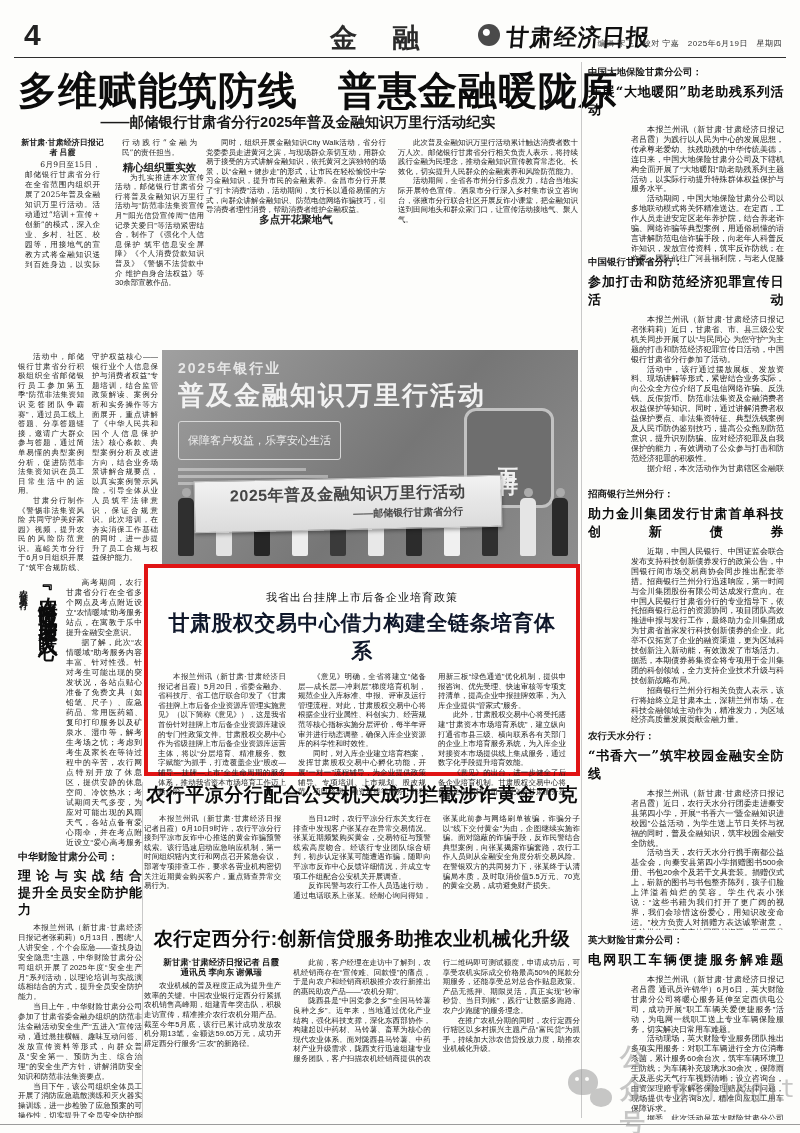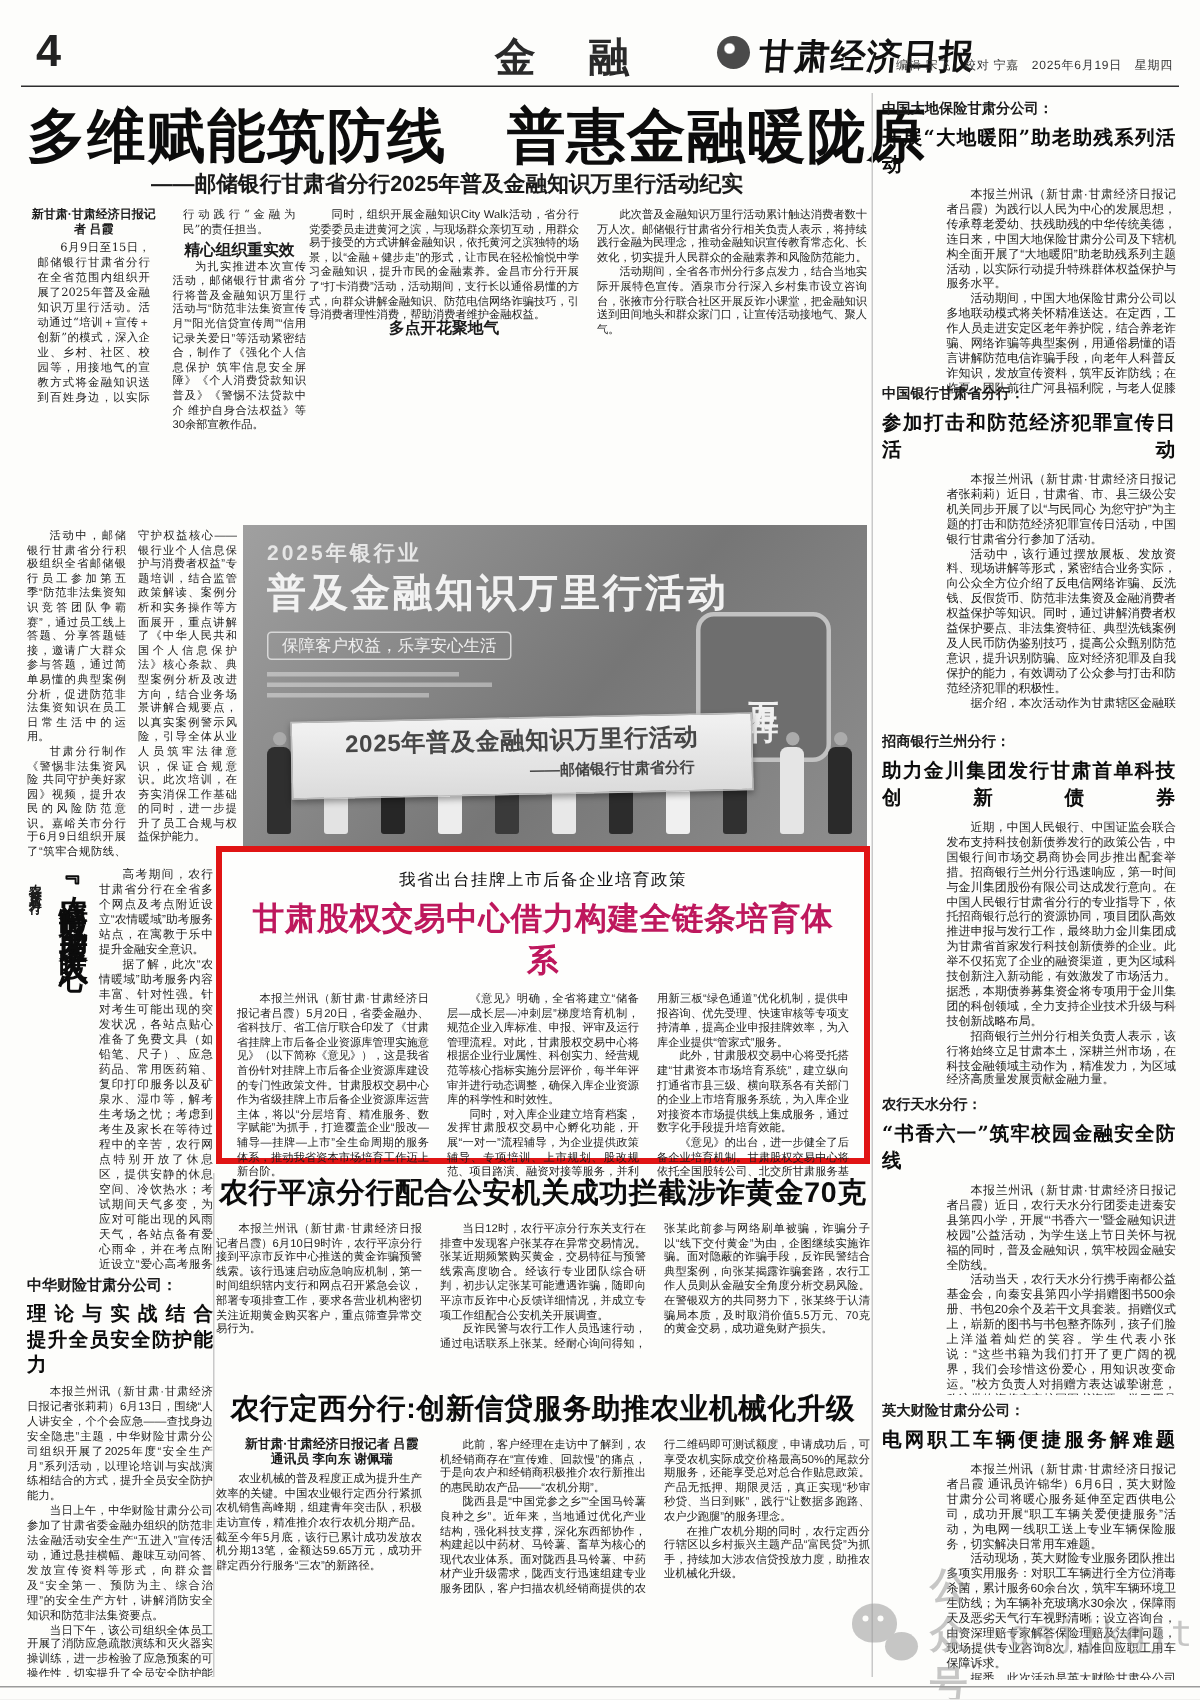--- a/index.html
+++ b/index.html
@@ -22,37 +22,37 @@
   .bt{font-size:7.5px;line-height:9.6px;text-align:justify;}
   .bt p{margin:0;text-indent:2em;}
   .byline{font-size:8px;font-weight:700;text-align:center;margin:0 0 4px;text-indent:0 !important;}
   .intro{font-size:7.6px;line-height:10px;color:#222;padding:3px 7px 5px;font-family:"DejaVu Serif","Liberation Serif",serif;}
   .subhead{font-size:10.5px;font-weight:900;text-align:center;margin:5px 0;text-indent:0 !important;}
   
   #photo{left:162px;top:350px;width:416px;height:214px;overflow:hidden;filter:grayscale(1);
          background:linear-gradient(130deg,#a0a0a0,#767676 55%,#8e8e8e);}
   .bd1{font-size:14px;color:#e6e6e6;font-weight:700;letter-spacing:2px;}
   .bd2{font-size:26px;color:#f2f2f2;font-weight:900;letter-spacing:2px;}
-  .badge{display:inline-block;border:1px solid #d8d8d8;color:#efefef;font-size:11px;padding:1px 9px;border-radius:3px;}
+  .badge{display:inline-block;border:1px solid #d8d8d8;color:#efefef;font-size:11px;padding:11px 9px;border-radius:3px;}
   .orgbar{height:3px;background:rgba(255,255,255,.38);margin:4px 0;}
   .shield{position:absolute;right:24px;top:58px;width:84px;height:94px;border:3px solid #c2c2c2;border-radius:12px;
           background:#6e6e6e;display:flex;align-items:center;justify-content:center;}
   .shield span{color:#f0f0f0;font-size:20px;font-weight:900;writing-mode:vertical-rl;letter-spacing:4px;}
   .person{position:absolute;bottom:8px;width:20px;}
   .person .head{width:9px;height:9px;border-radius:50%;background:#b9a998;margin:0 auto;}
   .person .body{width:16px;height:58px;border-radius:5px 5px 2px 2px;margin:1px auto 0;}
   .banner{position:absolute;left:32px;top:128px;width:306px;height:50px;transform:rotate(-1.2deg);
           background:linear-gradient(#f6f0f1,#e7d8da);border:1px solid #cbb8ba;box-shadow:0 2px 4px rgba(0,0,0,.35);}
   .banner .l1{color:#c3242c;font-weight:900;font-size:16px;text-align:center;margin-top:5px;letter-spacing:.5px;}
   .banner .l2{color:#c3242c;font-weight:700;font-size:10px;text-align:right;padding-right:38px;margin-top:2px;}
   
   #redbox{left:144px;top:564px;width:436px;height:212px;border:4px solid #e01414;box-sizing:border-box;
-          background:#fefefd;padding:11px 10px 4px;}
+          background:#fefefd;padding:22px 10px 4px;}
   .rb-kicker{font-size:11px;text-align:center;letter-spacing:1px;color:#111;}
-  .rb-hl{font-size:21px;font-weight:900;text-align:center;letter-spacing:.5px;margin:4px 0 7px;color:#be185d;}
+  .rb-hl{font-size:21px;font-weight:900;text-align:center;letter-spacing:.5px;margin:4px 0 7px;color:#0f172a;}
   
   .c-hl{font-size:19px;font-weight:900;text-align:center;letter-spacing:.5px;color:#0c0c0c;margin:0 0 6px;}
   .c-byline{font-size:8.5px;font-weight:700;text-align:center;margin:0 0 2px;}
   
   .v-kicker{writing-mode:vertical-rl;font-size:8.5px;font-weight:700;letter-spacing:2px;padding-top:4px;}
   .v-hl{writing-mode:vertical-rl;font-size:19px;font-weight:900;letter-spacing:4px;line-height:26px;color:#0c0c0c;}
   .sb-kicker{font-size:10px;font-weight:700;margin:0 0 3px;}
   .sb-hl{font-size:13px;font-weight:900;text-align:justify;text-align-last:justify;line-height:17px;color:#0c0c0c;}
   
   .r-kicker{font-size:9.5px;font-weight:700;margin:0 0 4px;}

